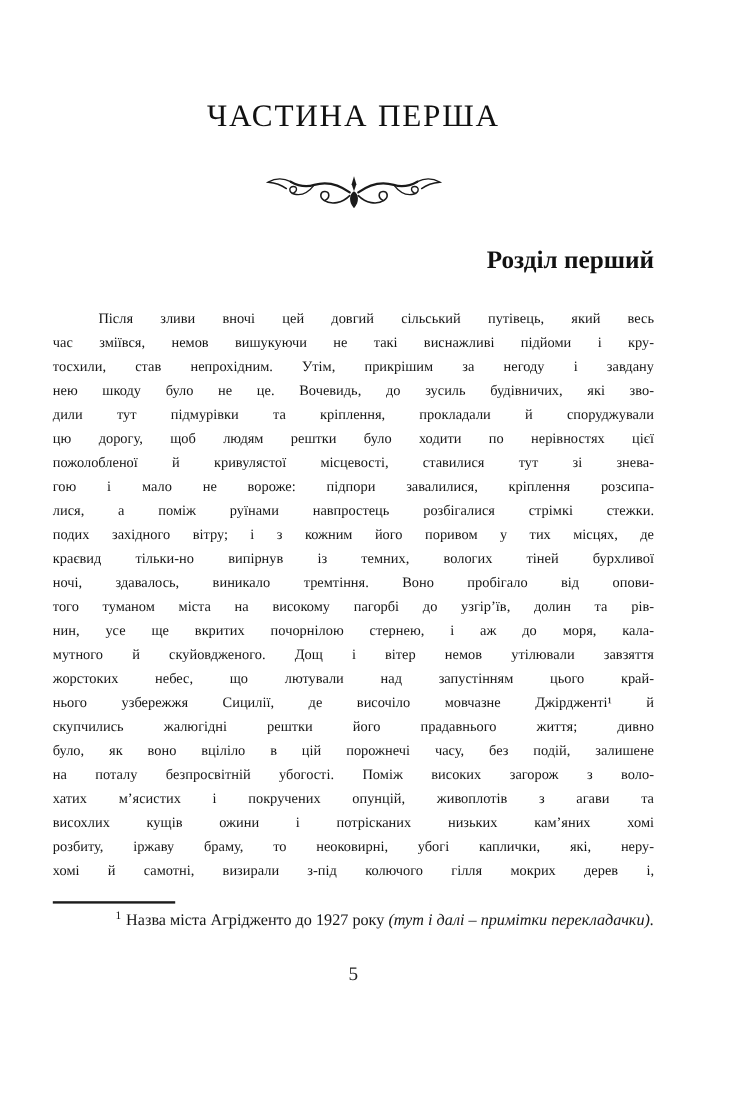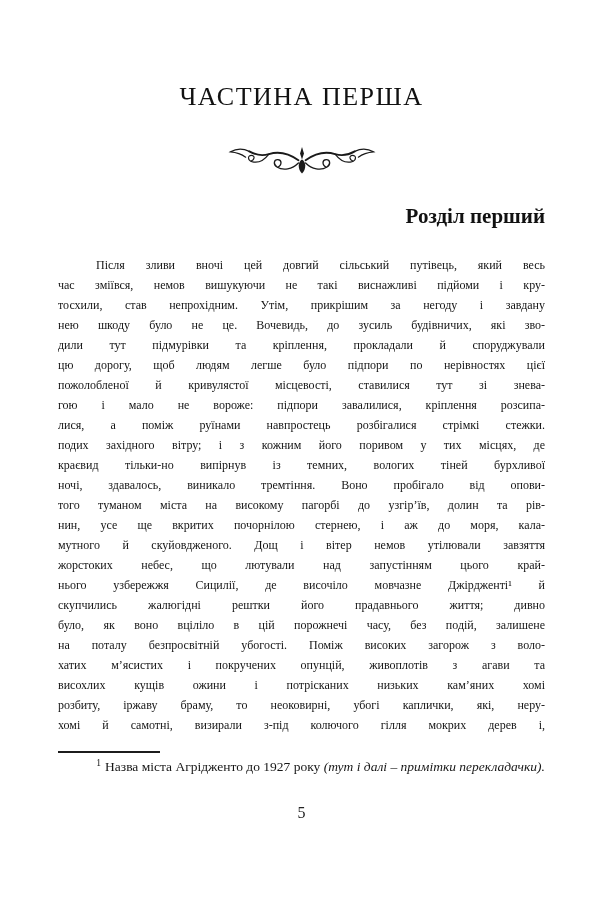--- a/index.html
+++ b/index.html
@@ -7,21 +7,21 @@
     position: relative;
     width: 610px;
     height: 918px;
     margin: 0 auto;
     background: #ffffff;
     color: #151515;
     font-family: "Liberation Serif", "DejaVu Serif", serif;
     overflow: hidden;
   }
   .content {
-    padding: 0 65px 0 58px; 
+    padding: 0 65px 0 44px; 
   }
   .part-title {
     margin: 0;
     padding-top: 84px;
     font-size: 26px;
     font-weight: normal;
     line-height: 1;
     text-align: center;
     letter-spacing: 1.5px;
     color: #111;
@@ -104,21 +104,21 @@
     </div>
 
     <h2 class="chapter-title">Розділ перший</h2>
 
     <div class="body-text">
       <div class="line indent">Після зливи вночі цей довгий сільський путівець, який весь</div>
       <div class="line">час зміївся, немов вишукуючи не такі виснажливі підйоми і кру-</div>
       <div class="line">тосхили, став непрохідним. Утім, прикрішим за негоду і завдану</div>
       <div class="line">нею шкоду було не це. Вочевидь, до зусиль будівничих, які зво-</div>
       <div class="line">дили тут підмурівки та кріплення, прокладали й споруджували</div>
-      <div class="line">цю дорогу, щоб людям легше було підпори по нерівностях цієї</div>
+      <div class="line">цю дорогу, щоб людям рештки було ходити по нерівностях цієї</div>
       <div class="line">пожолобленої й кривулястої місцевості, ставилися тут зі знева-</div>
       <div class="line">гою і мало не вороже: підпори завалилися, кріплення розсипа-</div>
       <div class="line">лися, а поміж руїнами навпростець розбігалися стрімкі стежки.</div>
       <div class="line">подих західного вітру; і з кожним його поривом у тих місцях, де</div>
       <div class="line">краєвид тільки-но випірнув із темних, вологих тіней бурхливої</div>
       <div class="line">ночі, здавалось, виникало тремтіння. Воно пробігало від опови-</div>
       <div class="line">того туманом міста на високому пагорбі до узгір’їв, долин та рів-</div>
       <div class="line">нин, усе ще вкритих почорнілою стернею, і аж до моря, кала-</div>
       <div class="line">мутного й скуйовдженого. Дощ і вітер немов утілювали завзяття</div>
       <div class="line">жорстоких небес, що лютували над запустінням цього край-</div>

